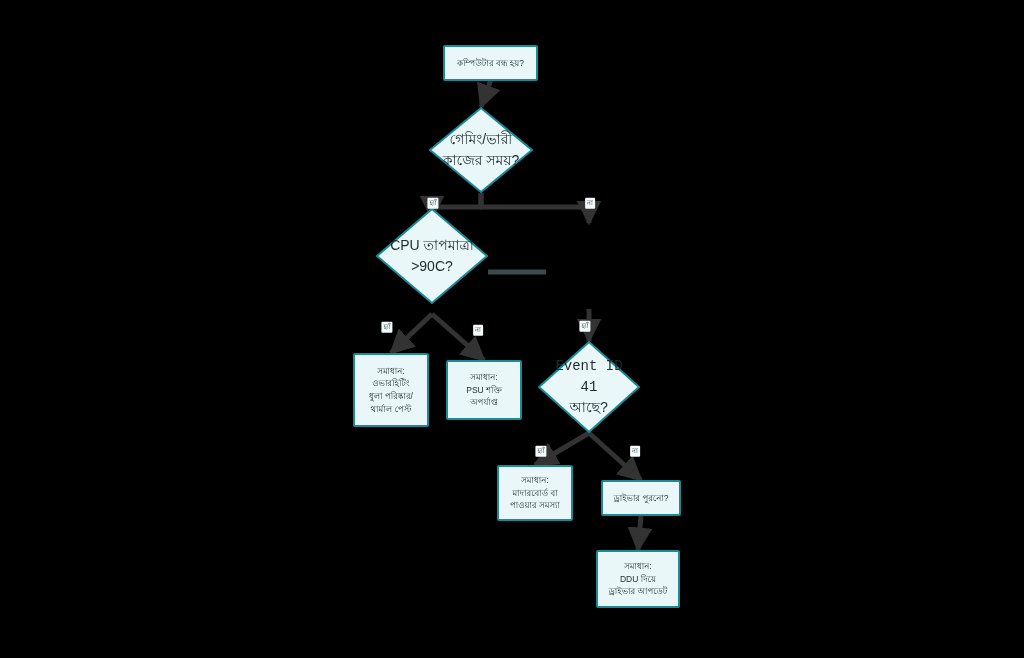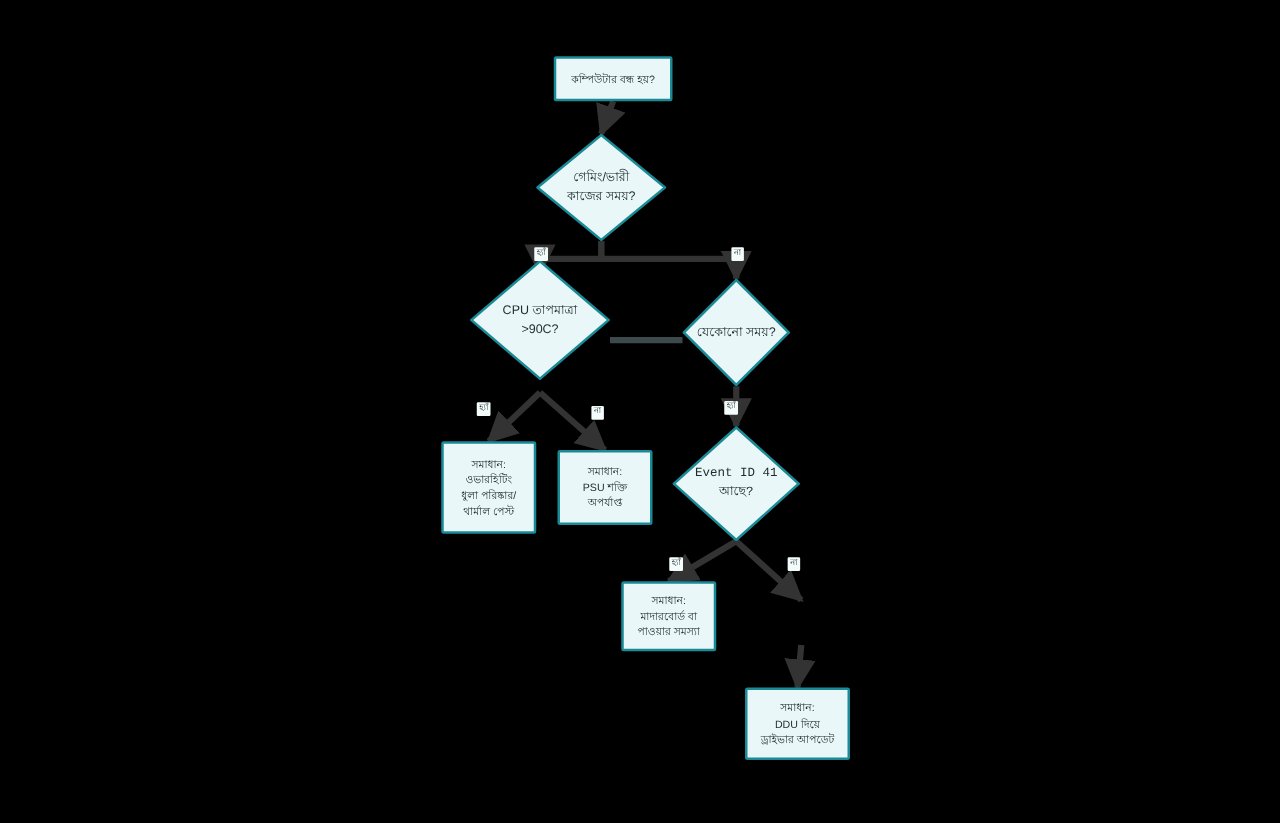--- a/index.html
+++ b/index.html
@@ -50,21 +50,21 @@
   .diamond-shape {
     position: absolute;
     left: 0;
     top: 0;
     width: 100%;
     height: 100%;
   }
   .diamond-label {
     position: relative;
     z-index: 2;
-    font-size: 10px;
+    font-size: 14px;
     line-height: 1.5;
     width: 78%;
     word-wrap: break-word;
   }
   .edge-label {
     position: absolute;
     background: #f3fbfb;
     color: #1f2b2c;
     font-size: 6.5px;
     line-height: 1;
@@ -113,28 +113,20 @@
     </div>
     <div class="node node-diamond" style="left: 376px; top: 208px; width: 112px; height: 96px;">
       <svg class="diamond-shape" viewBox="0 0 112 96">
         <polygon points="56,1 111,48 56,95 1,48" fill="#e9f7f8" stroke="#1a8a96" stroke-width="2"></polygon>
       </svg>
       <div class="diamond-label">
         <span class="nline">CPU তাপমাত্রা</span>
         <span class="nline">&gt;90C?</span>
       </div>
     </div>
-    <div class="node node-diamond" style="left: 546px; top: 223px; width: 86px; height: 86px;">
-      <svg class="diamond-shape" viewBox="0 0 86 86">
-        <polygon points="43,1 85,43 43,85 1,43" fill="#e9f7f8" stroke="#1a8a96" stroke-width="2"></polygon>
-      </svg>
-      <div class="diamond-label">
-        <span class="nline">যেকোনো সময়?</span>
-      </div>
-    </div>
     <div class="node node-box" style="left: 353px; top: 353px; width: 76px; height: 74px;">
       <div class="">
         <span class="nline">সমাধান:</span>
         <span class="nline">ওভারহিটিং</span>
         <span class="nline">ধুলা পরিষ্কার/</span>
         <span class="nline">থার্মাল পেস্ট</span>
       </div>
     </div>
     <div class="node node-box" style="left: 446px; top: 360px; width: 76px; height: 60px;">
       <div class="">
@@ -152,20 +144,25 @@
         <span class="nline">আছে?</span>
       </div>
     </div>
     <div class="node node-box" style="left: 497px; top: 465px; width: 76px; height: 56px;">
       <div class="">
         <span class="nline">সমাধান:</span>
         <span class="nline">মাদারবোর্ড বা</span>
         <span class="nline">পাওয়ার সমস্যা</span>
       </div>
     </div>
+    <div class="node node-box" style="left: 601px; top: 480px; width: 80px; height: 36px;">
+      <div class="">
+        <span class="nline">ড্রাইভার পুরনো?</span>
+      </div>
+    </div>
     <div class="node node-box" style="left: 596px; top: 550px; width: 84px; height: 58px;">
       <div class="">
         <span class="nline">সমাধান:</span>
         <span class="nline">DDU দিয়ে</span>
         <span class="nline">ড্রাইভার আপডেট</span>
       </div>
     </div>
     <div class="edge-label" style="left: 433px; top: 203px;">হ্যাঁ</div>
     <div class="edge-label" style="left: 590px; top: 203px;">না</div>
     <div class="edge-label" style="left: 387px; top: 327px;">হ্যাঁ</div>

